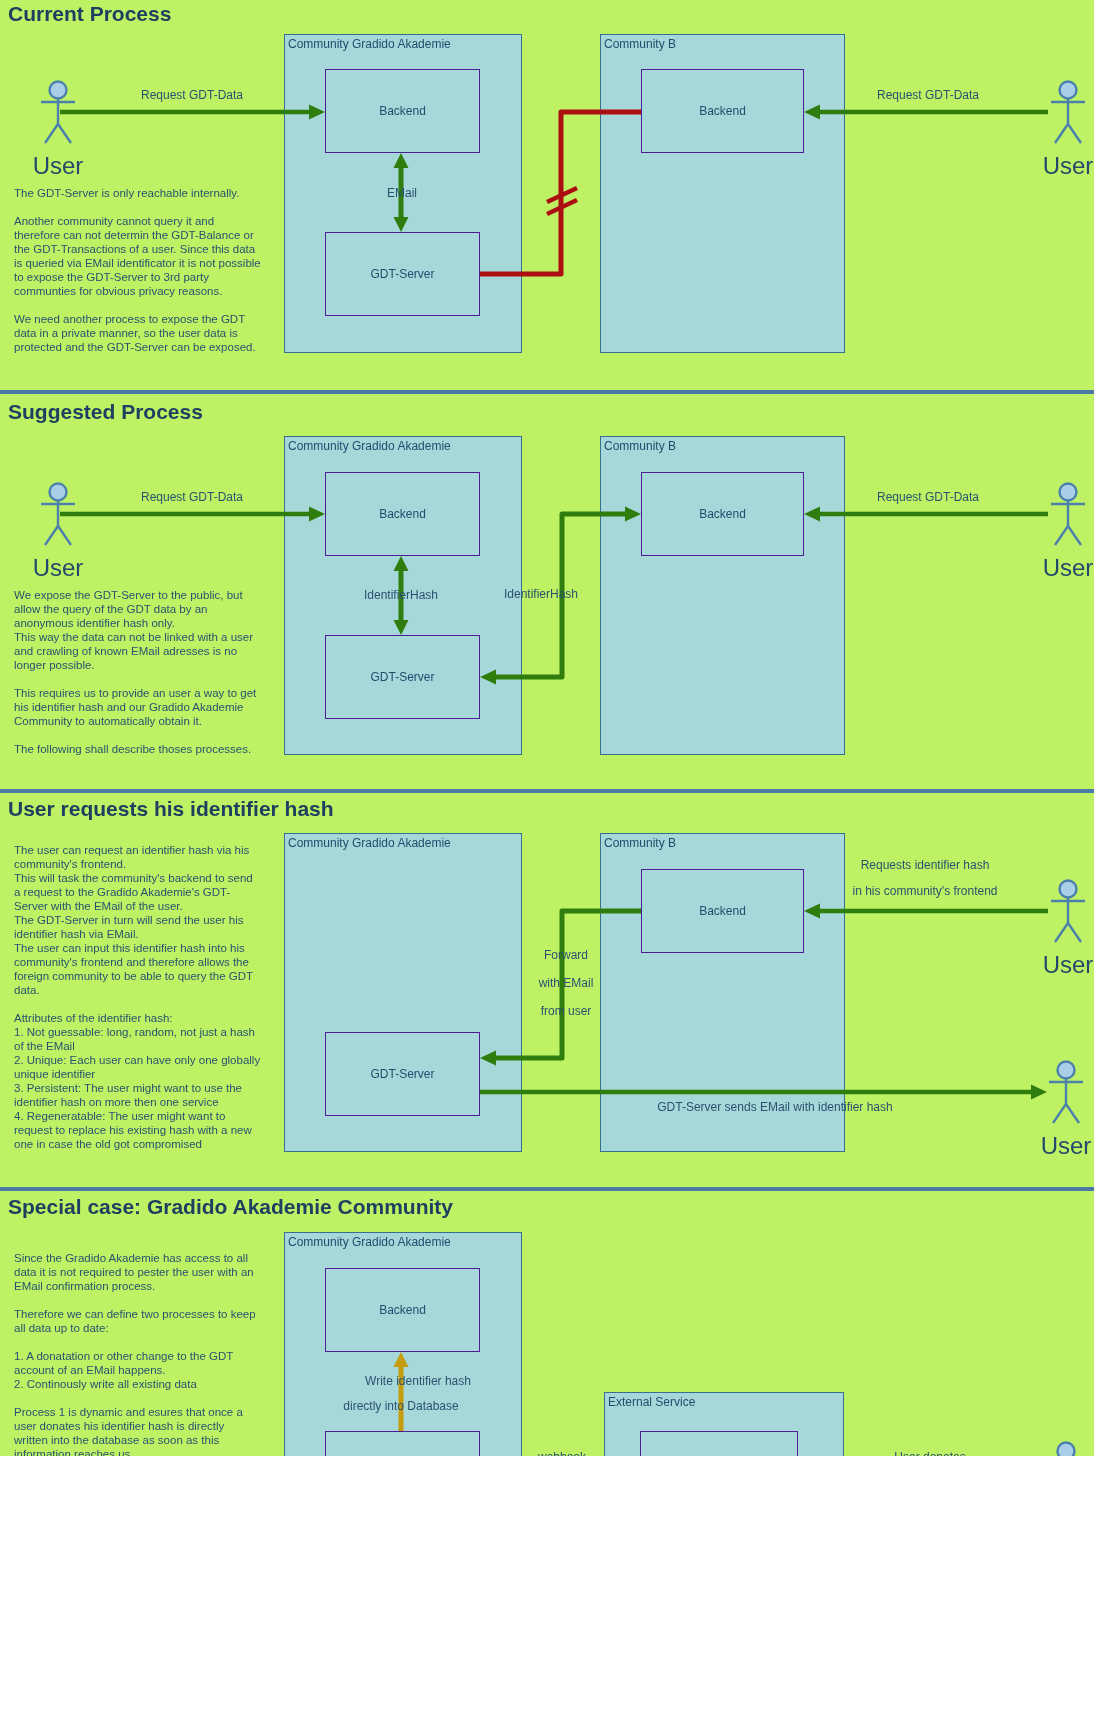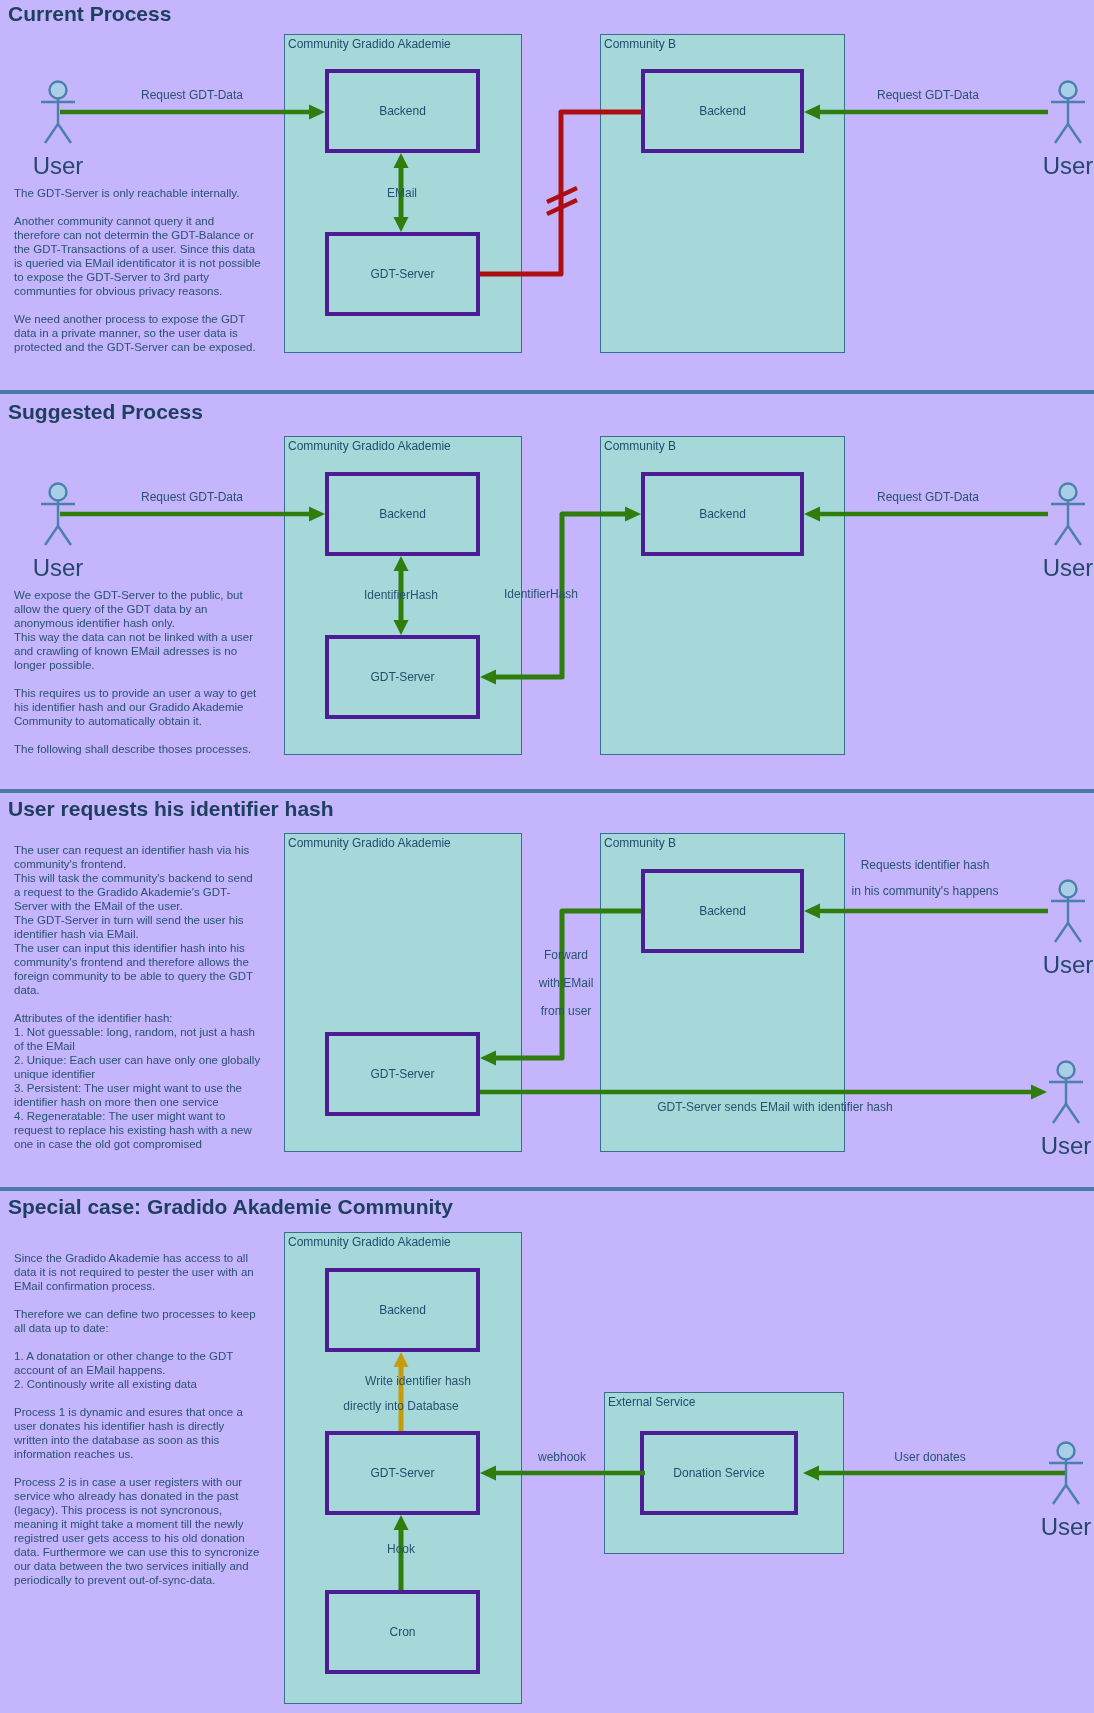--- a/index.html
+++ b/index.html
@@ -1,23 +1,23 @@
 <!DOCTYPE html>
 <html><head>
 <meta charset="utf-8">
 <style>
   html,body{margin:0;padding:0;}
   body{font-family:"Liberation Sans","DejaVu Sans",sans-serif;}
-  #canvas{position:relative;width:1094px;height:1713px;background:#c4b5fd;overflow:hidden;}
+  #canvas{position:relative;width:1094px;height:1456px;background:#bef264;overflow:hidden;}
   .heading{position:absolute;font-size:21px;font-weight:bold;color:#1e3f60;white-space:nowrap;}
   .divider{position:absolute;left:0;width:1094px;height:4px;background:#4a7aa5;}
   .desc{position:absolute;width:262px;font-size:11.5px;line-height:14px;color:#2a5270;white-space:pre-line;}
   .container-box{position:absolute;background:#a6d8da;border:1px solid #35718f;box-sizing:border-box;}
   .container-label{position:absolute;left:3px;top:2px;font-size:12px;color:#1f4d6e;white-space:nowrap;}
-  .node{position:absolute;background:#a6d8da;border:4px solid #4c1d95;box-sizing:border-box;display:flex;align-items:center;justify-content:center;font-size:12px;color:#1f4d6e;}
+  .node{position:absolute;background:#a6d8da;border:1px solid #4c1d95;box-sizing:border-box;display:flex;align-items:center;justify-content:center;font-size:12px;color:#1f4d6e;}
   .arrow-label{position:absolute;transform:translateX(-50%);font-size:12px;color:#2a5270;white-space:nowrap;}
   .user-label{position:absolute;transform:translateX(-50%);font-size:24px;color:#24496b;white-space:nowrap;}
   #overlay{position:absolute;left:0;top:0;pointer-events:none;}
   .lift{z-index:6;}
 </style>
 </head>
 <body>
 
 <div id="canvas">
 
@@ -113,21 +113,21 @@
   <div class="container-box" style="left:284px;top:833px;width:238px;height:319px;">
     <div class="container-label">Community Gradido Akademie</div>
   </div>
   <div class="container-box" style="left:600px;top:833px;width:245px;height:319px;">
     <div class="container-label">Community B</div>
   </div>
   <div class="node" style="left:641px;top:869px;width:163px;height:84px;">Backend</div>
   <div class="node" style="left:325px;top:1032px;width:155px;height:84px;">GDT-Server</div>
 
   <div class="arrow-label lift" style="left:925px;top:858px;">Requests identifier hash</div>
-  <div class="arrow-label lift" style="left:925px;top:884px;">in his community's happens</div>
+  <div class="arrow-label lift" style="left:925px;top:884px;">in his community's frontend</div>
   <div class="arrow-label lift" style="left:566px;top:948px;">Forward</div>
   <div class="arrow-label lift" style="left:566px;top:976px;">with EMail</div>
   <div class="arrow-label lift" style="left:566px;top:1004px;">from user</div>
   <div class="arrow-label lift" style="left:775px;top:1100px;">GDT-Server sends EMail with identifier hash</div>
   <div class="user-label" style="left:1068px;top:951px;">User</div>
   <div class="user-label" style="left:1066px;top:1132px;">User</div>
 
   <div class="divider" style="top:1187px;"></div>
 
   <div class="heading" style="left:8px;top:1195px;">Special case: Gradido Akademie Community</div>

